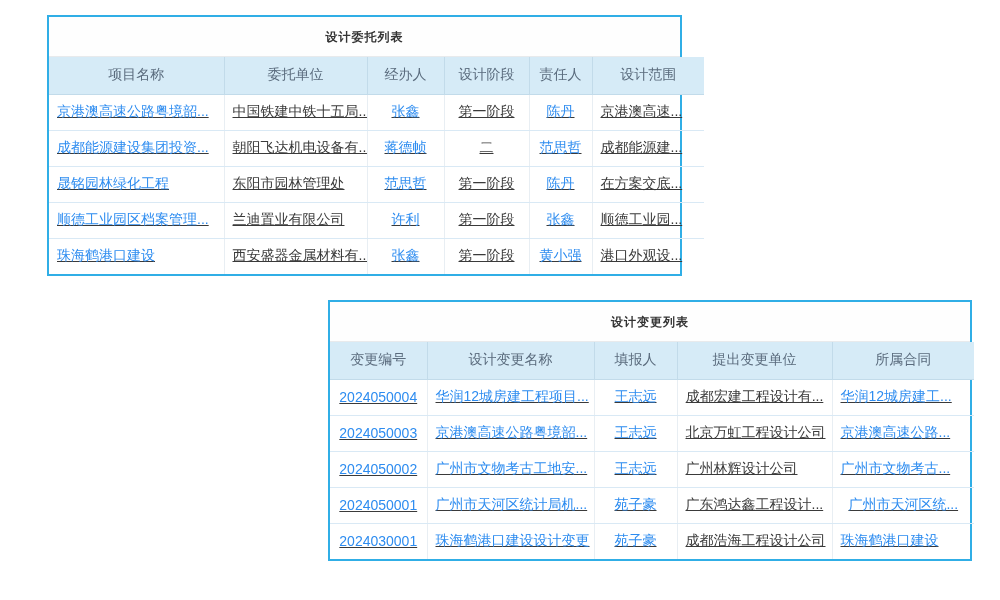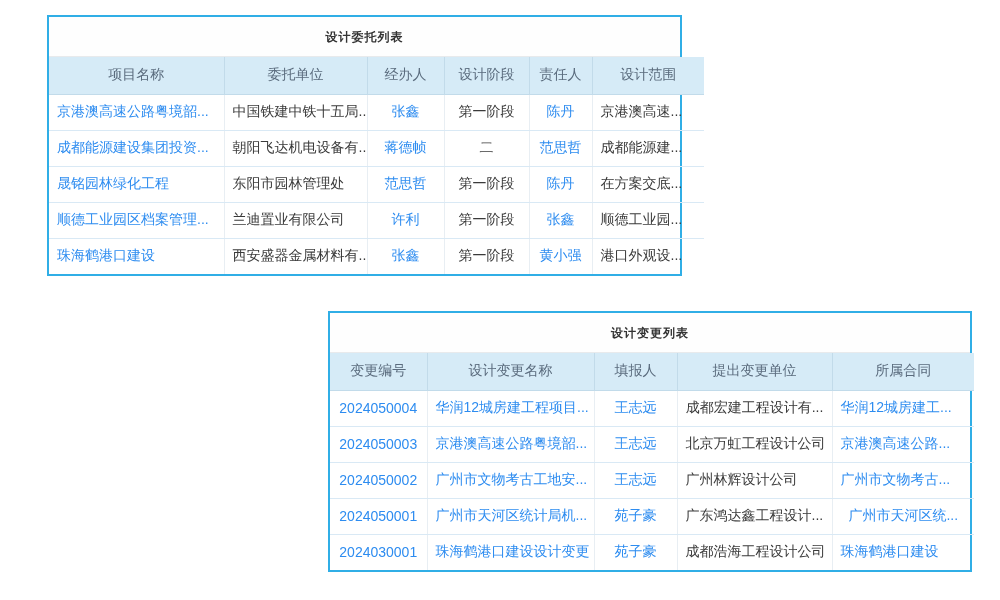--- a/index.html
+++ b/index.html
@@ -5,21 +5,21 @@
   * { margin:0; padding:0; box-sizing:border-box; }
   html,body { width:1000px; height:600px; background:#fff; font-family:"Liberation Sans","DejaVu Sans",sans-serif; }
   #canvas { position:relative; width:1000px; height:600px; background:var(--page-bg,#fff); overflow:hidden; }
 
   .table-card {
     position:absolute;
     background:#fff;
     border:2px solid var(--panel-border,#30aee6);
   }
   .card-commission { left:47px; top:15px;  width:635px; }
-  .card-change     { left:328px; top:311px; width:644px; }
+  .card-change     { left:328px; top:300px; width:644px; }
 
   .panel-title {
     height:40px;
     line-height:40px;
     text-align:center;
     font-size:12px;
     font-weight:bold;
     color:var(--title-text,#333);
     background:#fefefe;
     border-bottom:1px solid #e8eaec;
@@ -38,20 +38,21 @@
     white-space:nowrap; overflow:hidden;
   }
   thead th:not(:last-child){ border-right:1px solid var(--header-divider,#c2dbea);font-family:Liberation Mono, monospace; }
 
   tbody td {
     height:36px;
     padding:0 8px;
     color:var(--body-text,#3a3a3a);
     white-space:nowrap; overflow:hidden;
     vertical-align:middle;
+    text-decoration:underline;
   }
   tbody tr:not(:last-child) td { border-bottom:1px solid var(--row-divider,#d9e9f5); }
   tbody td:not(:last-child){ border-right:1px solid var(--col-divider,#e8eef3); }
 
   a.cell-link { color:var(--link-text,#2d8cf0); text-decoration:none; cursor:pointer; }
 </style>
 </head>
 <body>
 
 <div id="canvas" style="--panel-border: #30aee6; --header-bg: #d6ebf7; --header-text: #5a6b7d; --header-divider: #c2dbea; --row-divider: #d9e9f5; --col-divider: #e8eef3; --link-text: #2d8cf0; --body-text: #3a3a3a; --title-text: #333333; --page-bg: #ffffff;">

